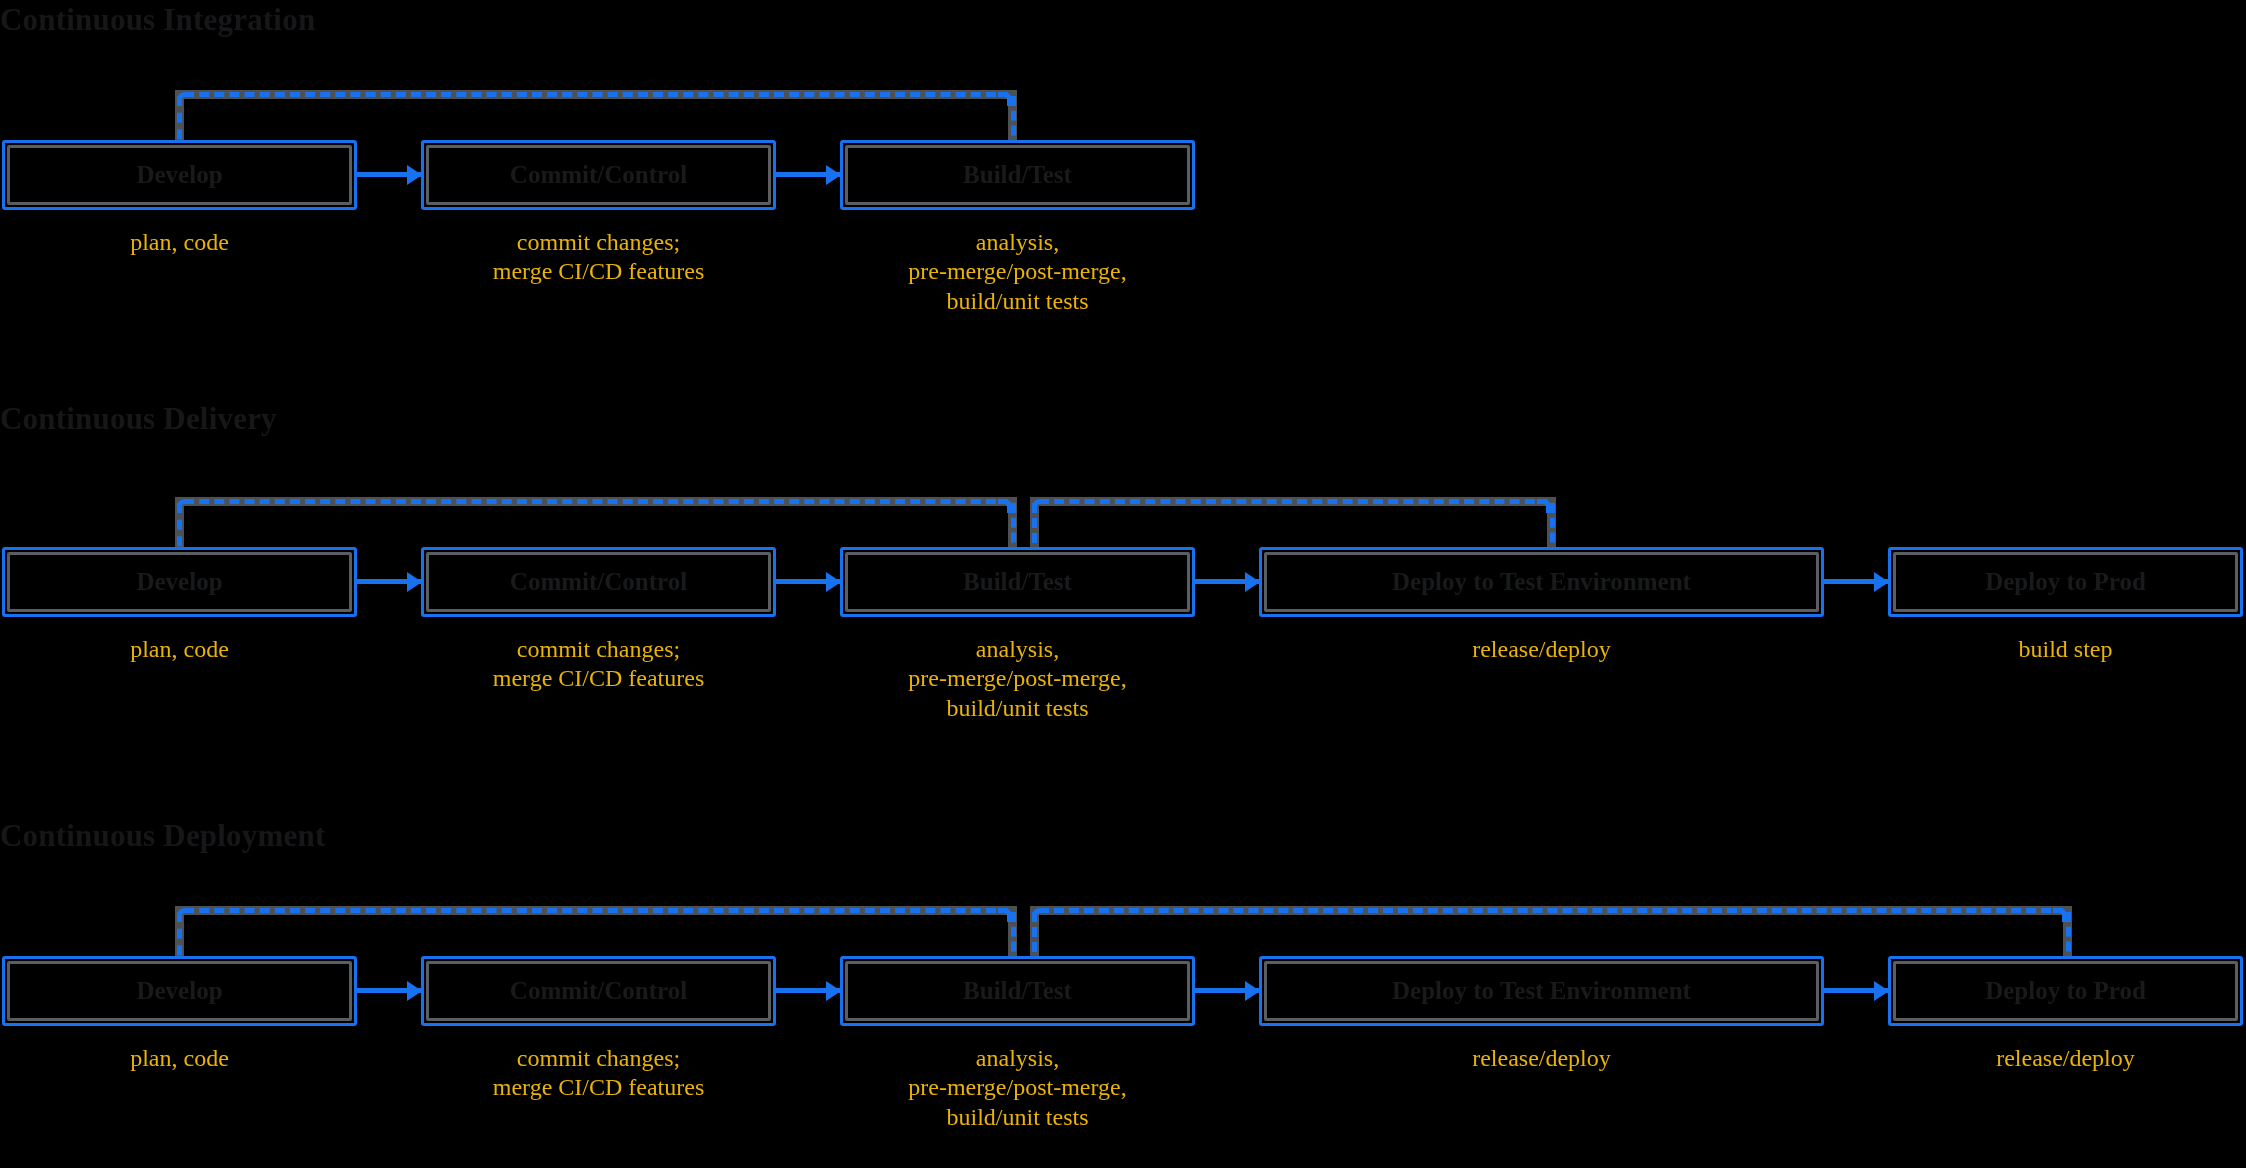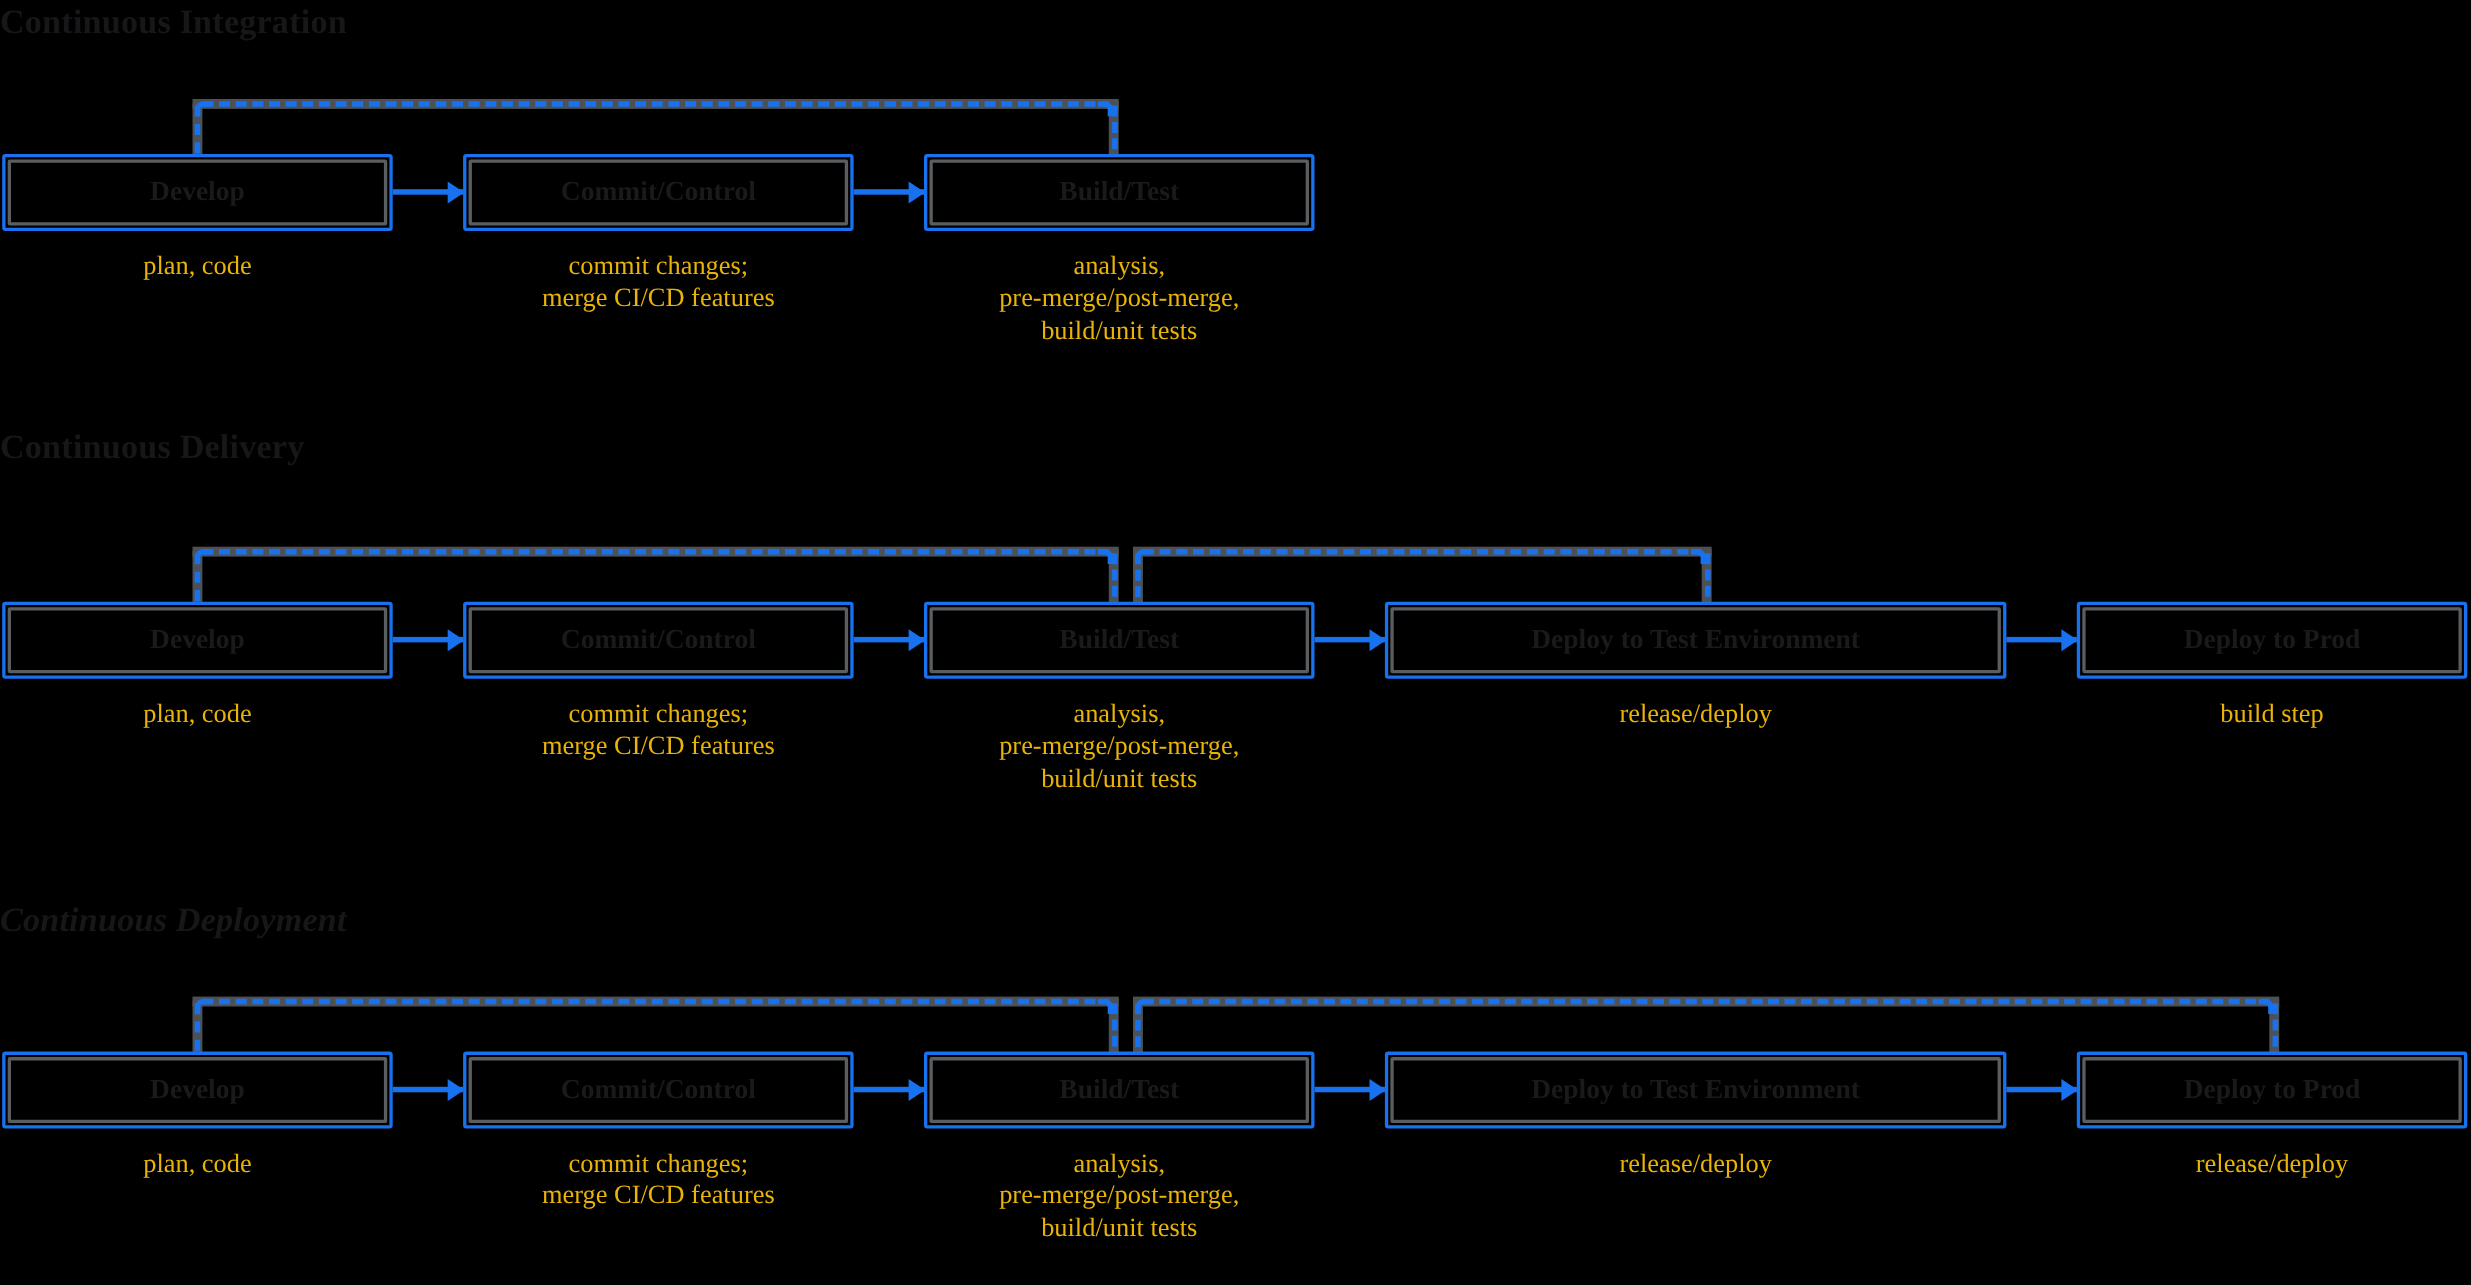--- a/index.html
+++ b/index.html
@@ -187,21 +187,21 @@
     <span class="stage-label">Build/Test</span>
   </div>
 
   <div class="stage-caption" style="left:2px;   top:228px; width:355px;">plan, code</div>
   <div class="stage-caption" style="left:421px; top:228px; width:355px;">commit changes;
 merge CI/CD features</div>
   <div class="stage-caption" style="left:840px; top:228px; width:355px;">analysis,
 pre-merge/post-merge,
 build/unit tests</div>
 
-  <div class="section-heading" style="top:390px;">Continuous Delivery</div>
+  <div class="section-heading" style="top:403px;">Continuous Delivery</div>
 
   <div class="loop">
     <div class="loop-top-shadow" style="left:175px; top:497px; width:842px;"></div>
     <div class="loop-top" style="left:184px; top:499px; width:827px;"></div>
     <div class="loop-down-shadow" style="left:175px; top:501px; height:76px;"></div>
     <div class="loop-down" style="left:177px; top:503px; height:60px;"></div>
     <div class="loop-corner" style="left:177px; top:499px; width:14px; height:14px; border-right:none; border-bottom:none; border-radius:8px 0 0 0;"></div>
     <div class="loop-down-shadow" style="left:1008px; top:499px; height:90px;"></div>
     <div class="loop-down" style="left:1011px; top:503px; height:84px;"></div>
     <div class="loop-corner" style="left:998px; top:499px; width:14px; height:14px; border-left:none; border-bottom:none; border-radius:0 8px 0 0;"></div>
@@ -258,21 +258,21 @@
 
   <div class="stage-caption" style="left:2px;    top:635px; width:355px;">plan, code</div>
   <div class="stage-caption" style="left:421px;  top:635px; width:355px;">commit changes;
 merge CI/CD features</div>
   <div class="stage-caption" style="left:840px;  top:635px; width:355px;">analysis,
 pre-merge/post-merge,
 build/unit tests</div>
   <div class="stage-caption" style="left:1259px; top:635px; width:565px;">release/deploy</div>
   <div class="stage-caption" style="left:1888px; top:635px; width:355px;">build step</div>
 
-  <div class="section-heading" style="top:820px;font-style:italic;">Continuous Deployment</div>
+  <div class="section-heading" style="top:820px;">Continuous Deployment</div>
 
   <div class="loop">
     <div class="loop-top-shadow" style="left:175px; top:906px; width:842px;"></div>
     <div class="loop-top" style="left:184px; top:908px; width:827px;"></div>
     <div class="loop-down-shadow" style="left:175px; top:910px; height:76px;"></div>
     <div class="loop-down" style="left:177px; top:912px; height:60px;"></div>
     <div class="loop-corner" style="left:177px; top:908px; width:14px; height:14px; border-right:none; border-bottom:none; border-radius:8px 0 0 0;"></div>
     <div class="loop-down-shadow" style="left:1008px; top:908px; height:90px;"></div>
     <div class="loop-down" style="left:1011px; top:912px; height:84px;"></div>
     <div class="loop-corner" style="left:998px; top:908px; width:14px; height:14px; border-left:none; border-bottom:none; border-radius:0 8px 0 0;"></div>

